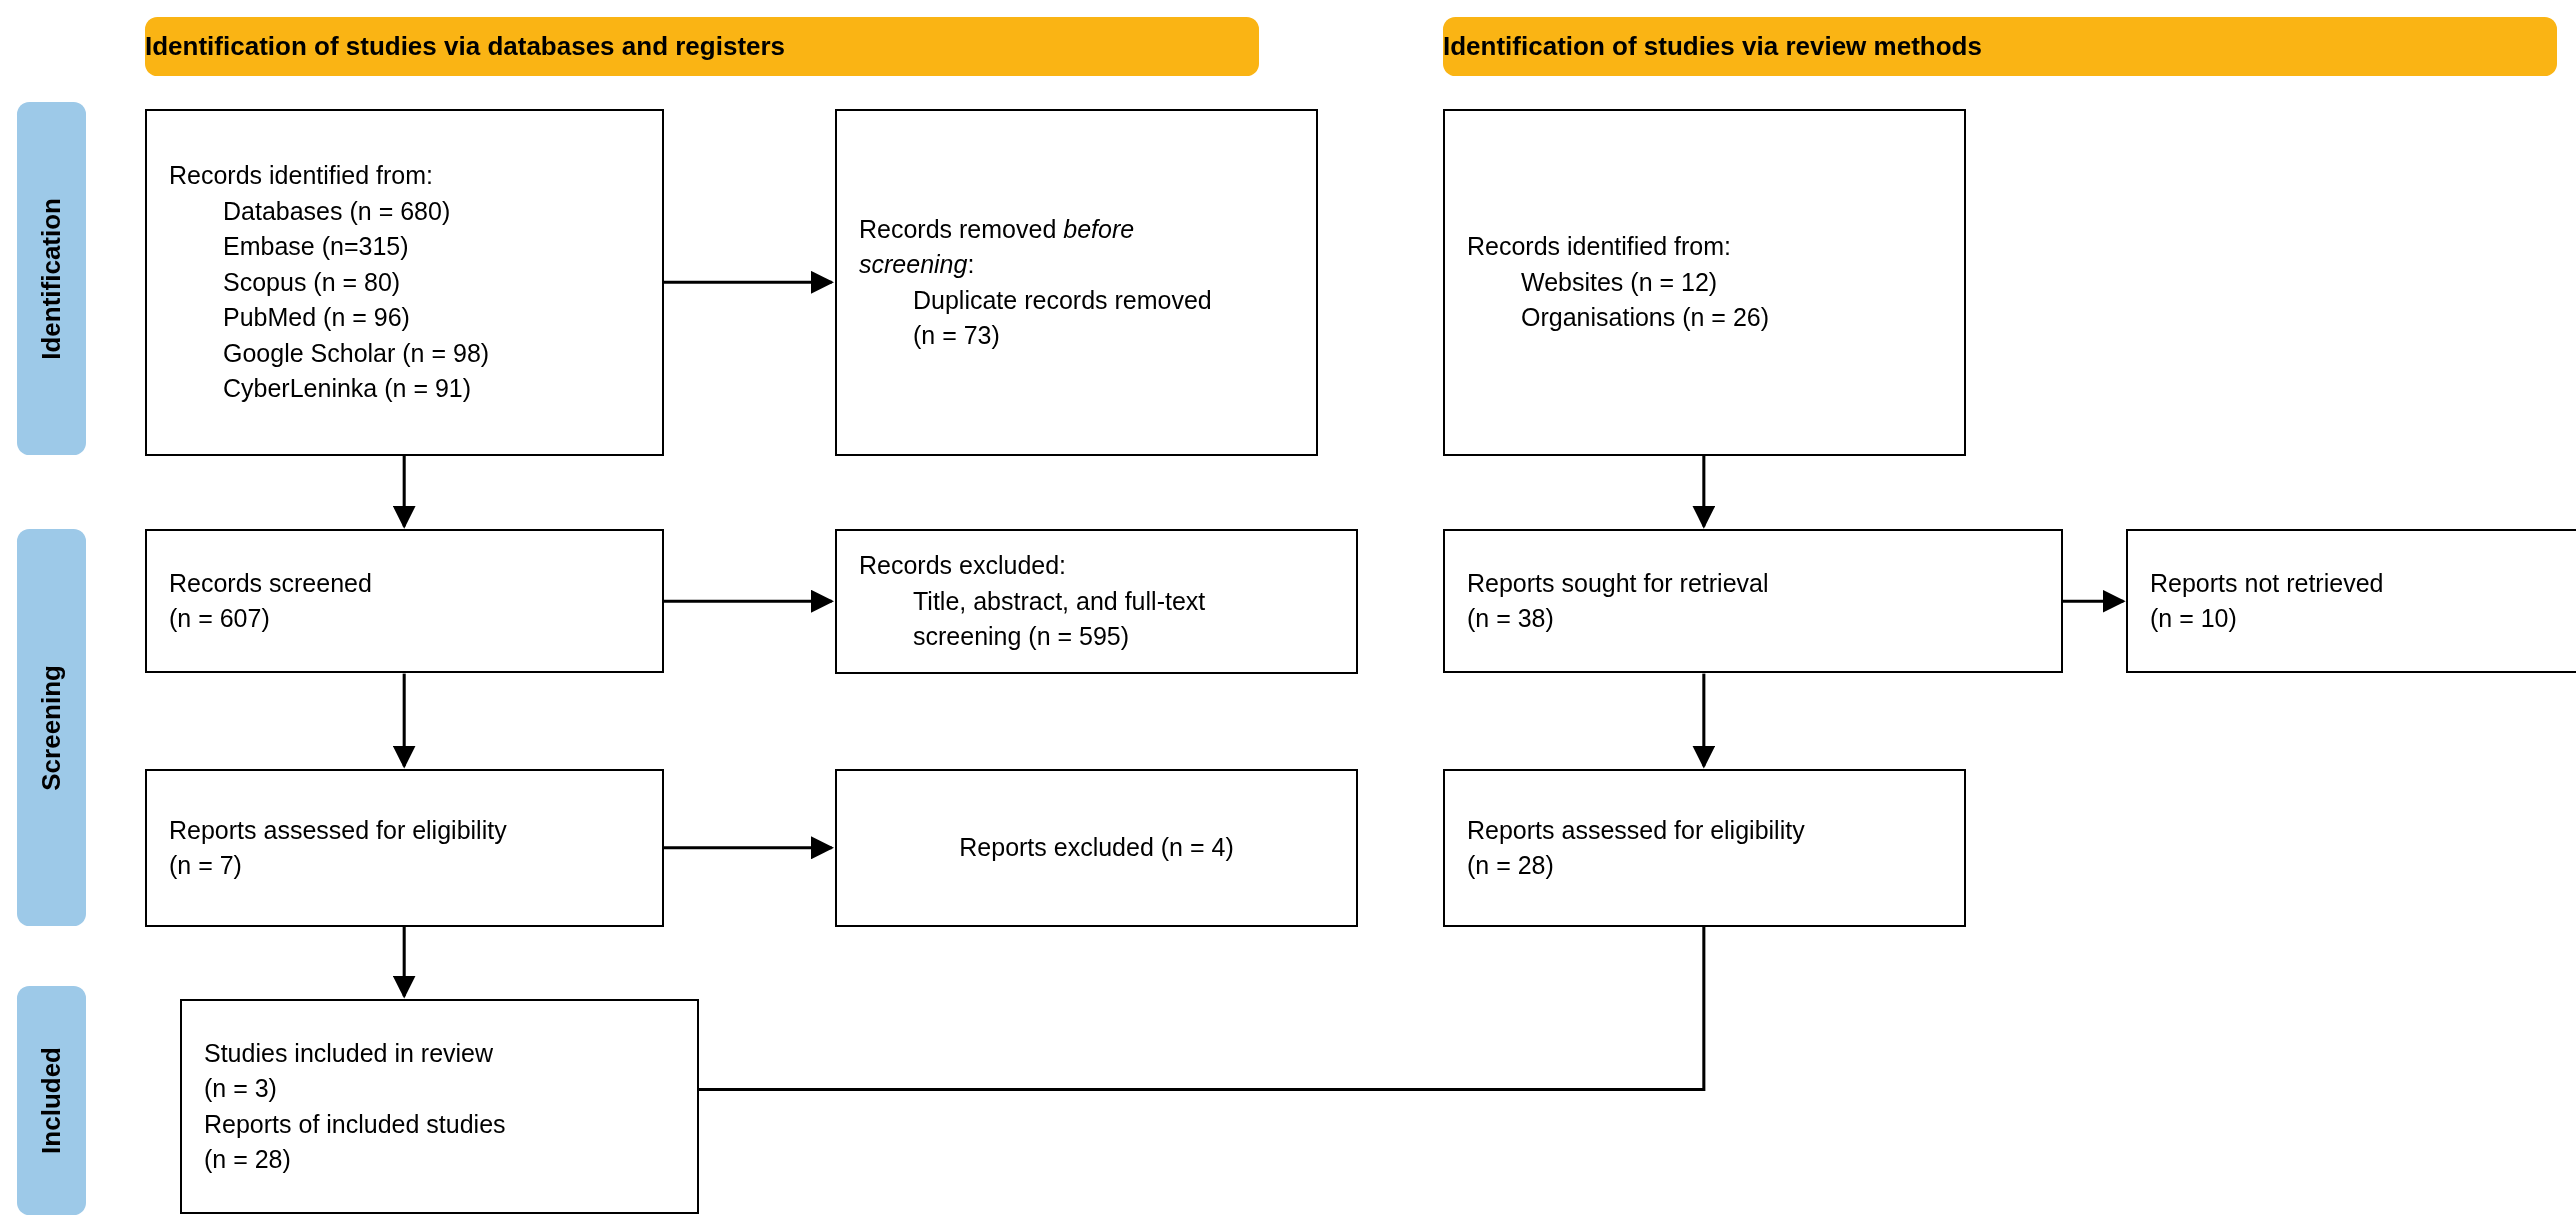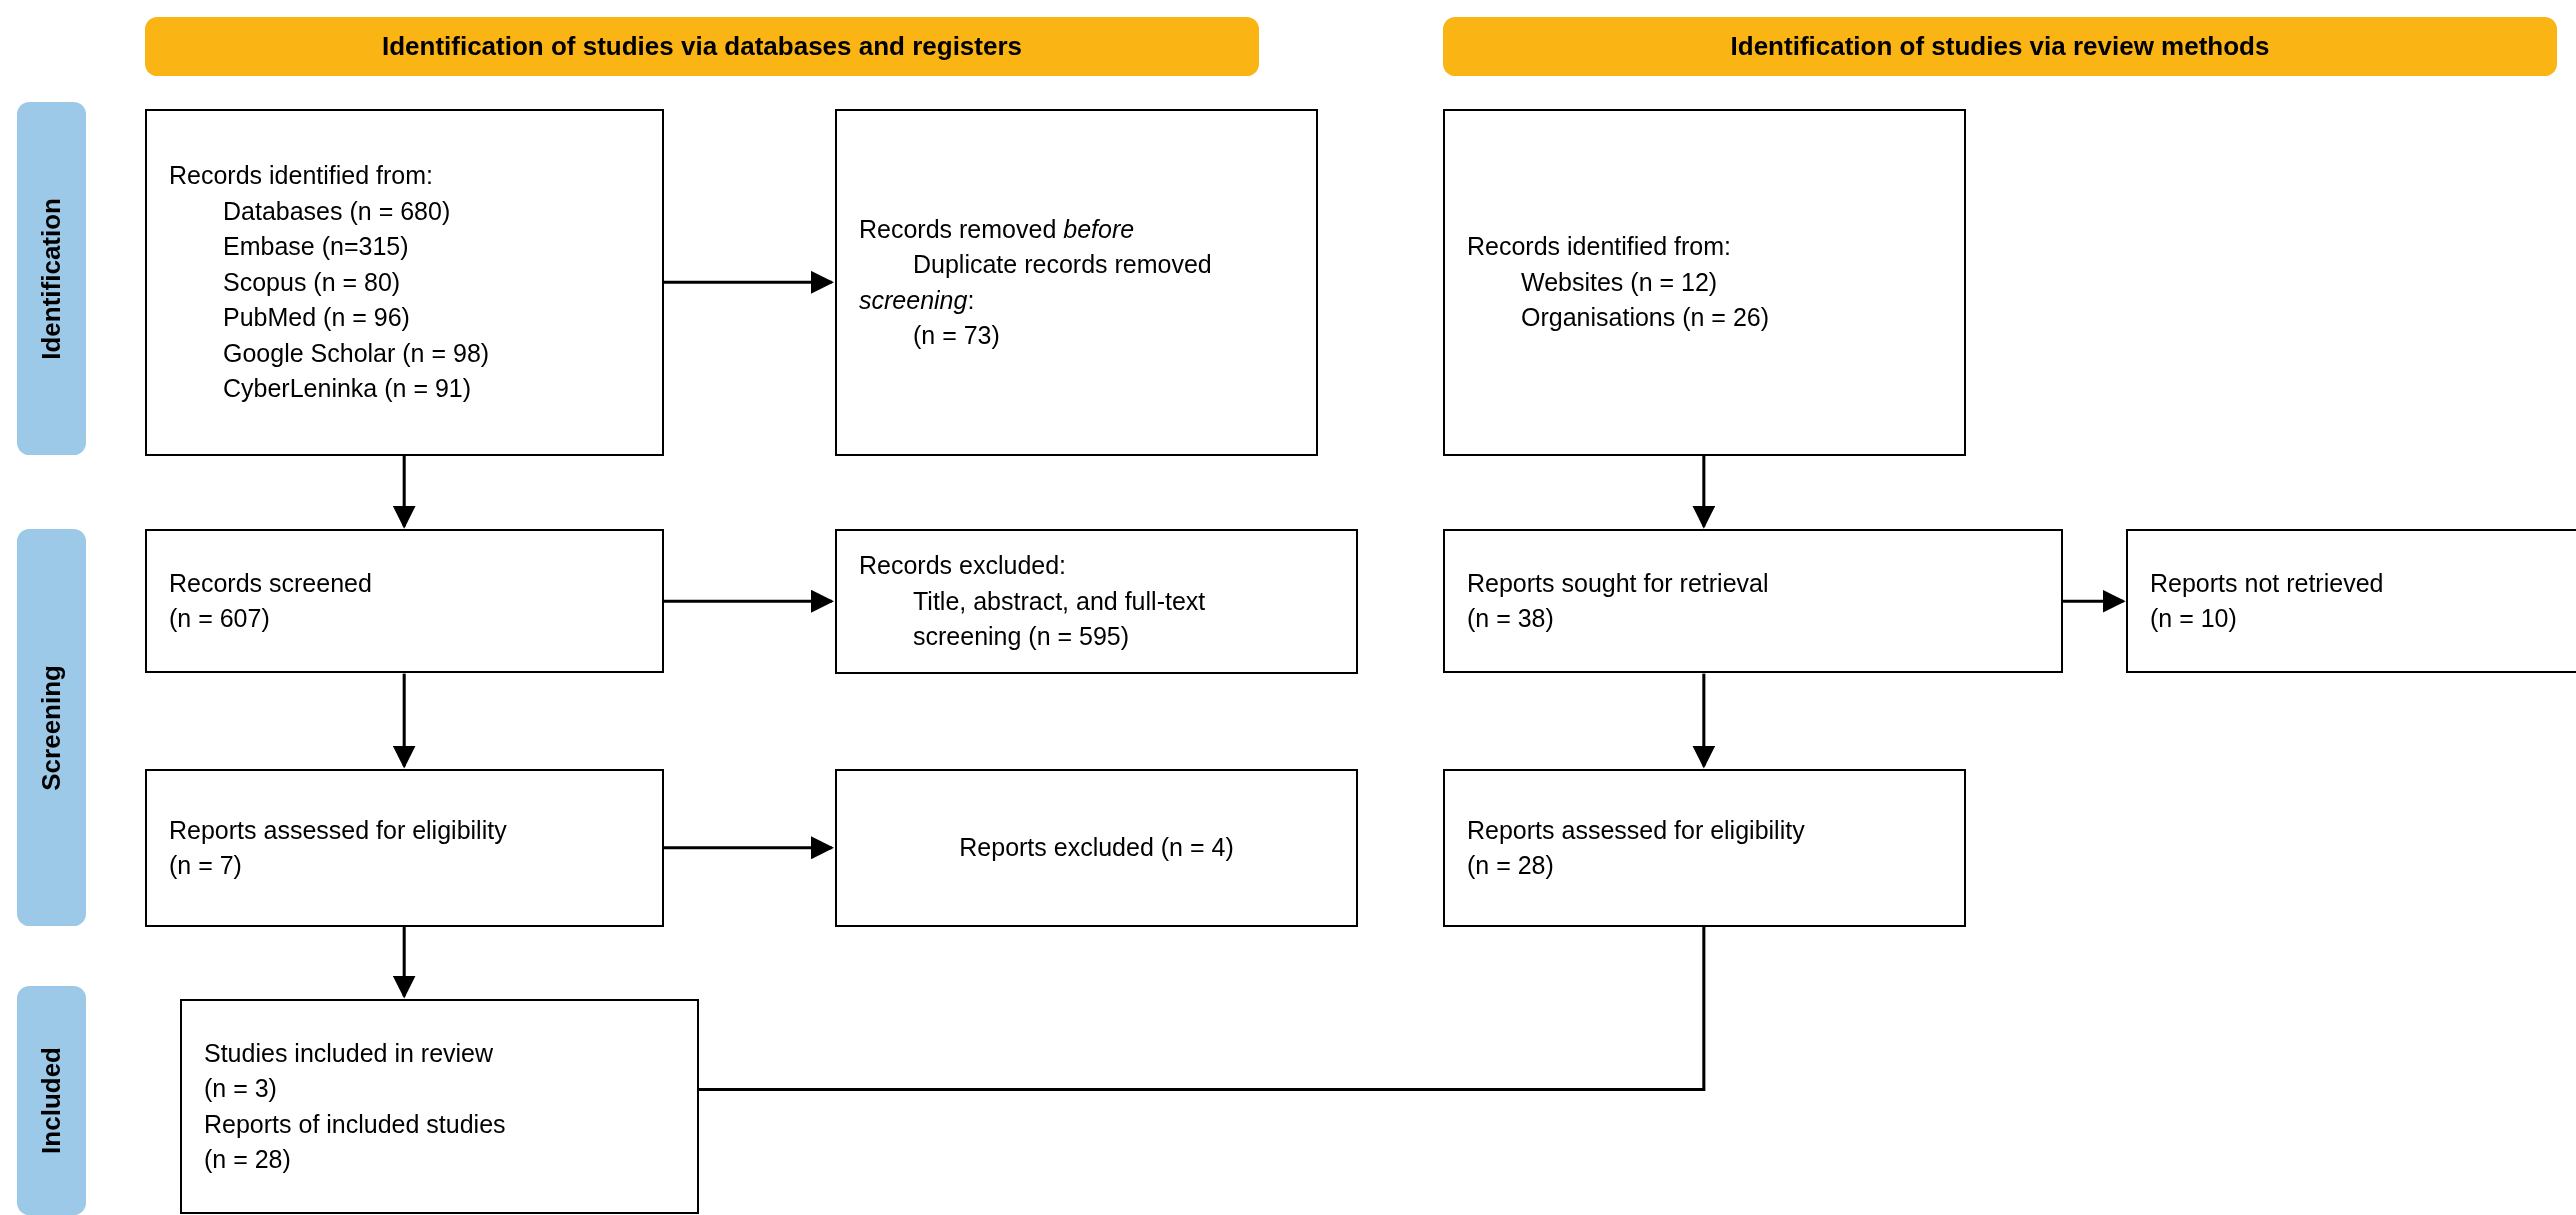--- a/index.html
+++ b/index.html
@@ -19,21 +19,20 @@
     background: #ffffff;
     font-family: "Liberation Sans", "DejaVu Sans", sans-serif;
     color: var(--text);
   }
   .header {
     position: absolute;
     background: var(--header-bg);
     border-radius: 12.3px;
     display: flex;
     align-items: center;
-    justify-content: center;
     font-size: 26px;
     font-weight: bold;
     text-align: center;
   }
   .stage {
     position: absolute;
     background: var(--stage-bg);
     border-radius: 12.3px;
     display: flex;
     align-items: center;
@@ -119,22 +118,22 @@
     <div class="line indent">Databases (n = 680)</div>
     <div class="line indent">Embase (n=315)</div>
     <div class="line indent">Scopus (n = 80)</div>
     <div class="line indent">PubMed (n = 96)</div>
     <div class="line indent">Google Scholar (n = 98)</div>
     <div class="line indent">CyberLeninka (n = 91)</div>
   </div>
 
   <div class="box" style="left:835px; top:109px; width:483px; height:347px;">
     <div class="line"><span>Records removed </span><em>before</em></div>
+    <div class="line"><em>screening</em><span>:</span></div>
     <div class="line indent">Duplicate records removed</div>
-    <div class="line"><em>screening</em><span>:</span></div>
     <div class="line indent">(n = 73)</div>
   </div>
 
   <div class="box" style="left:1443px; top:109px; width:523px; height:347px;">
     <div class="line">Records identified from:</div>
     <div class="line indent">Websites (n = 12)</div>
     <div class="line indent">Organisations (n = 26)</div>
   </div>
 
   <div class="box" style="left:145px; top:529px; width:519px; height:144px;">

